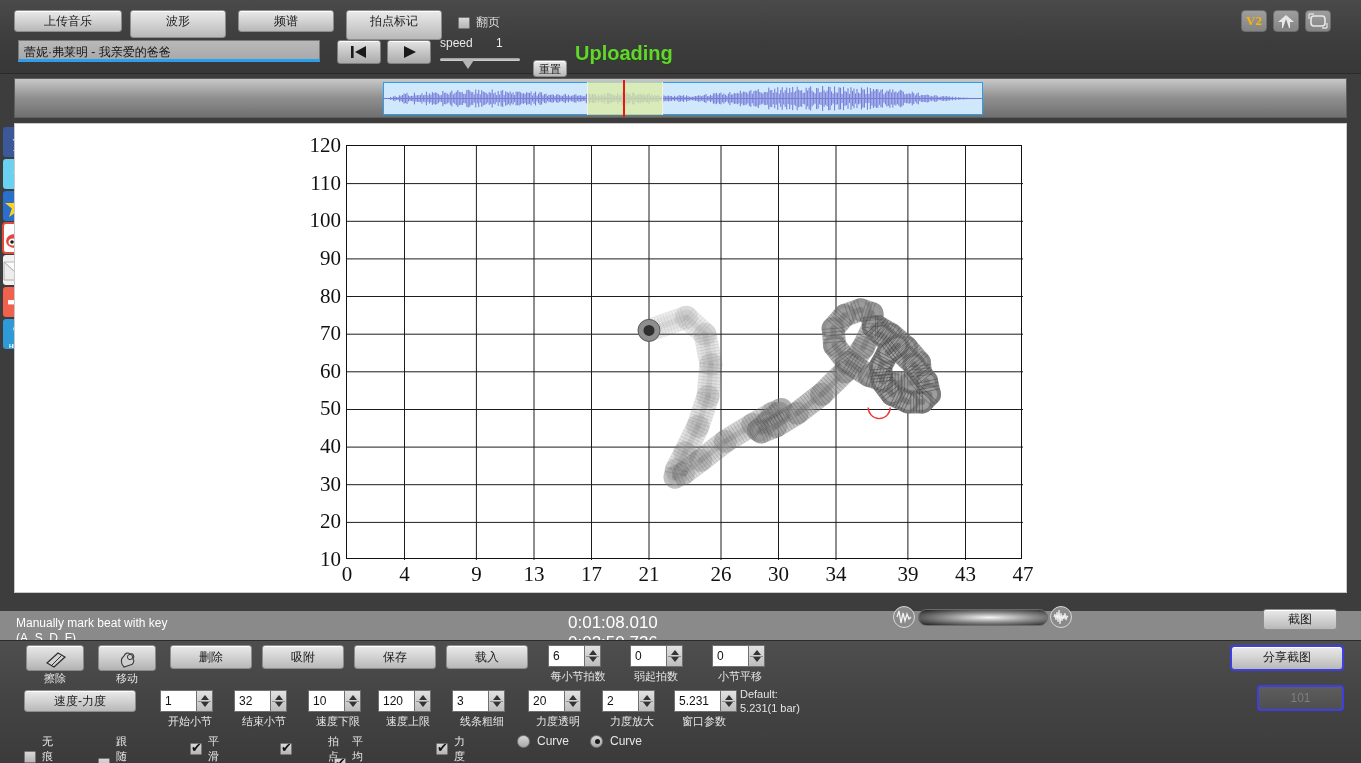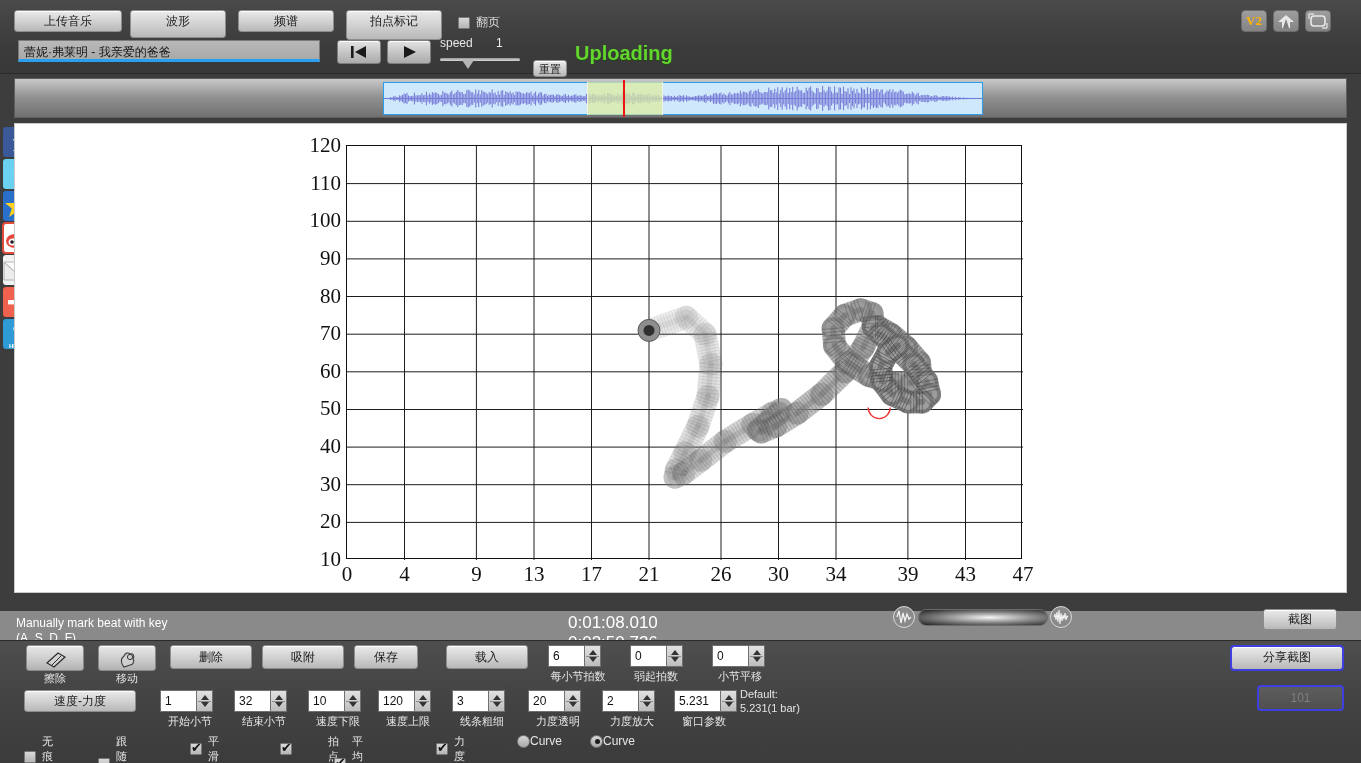--- a/index.html
+++ b/index.html
@@ -201,21 +201,21 @@
   .toolcap {
     position: absolute; top: 671px; width: 58px;
     text-align: center; font-size: 11px; color: #e6e6e6;
   }
   #cap-erase { left: 26px; }
   #cap-move  { left: 98px; text-align: center; }
 
   .actbtn { position: absolute; top: 645px; height: 24px; line-height: 22px; font-size: 12px; }
   #btn-del  { left: 170px; width: 82px; }
   #btn-snap { left: 262px; width: 82px; }
-  #btn-save { left: 354px; width: 64px; }
+  #btn-save { left: 354px; width: 82px; }
   #btn-load { left: 446px; width: 82px; }
 
   #btn-velocity {
     position: absolute; left: 24px; top: 690px; width: 112px; height: 22px;
     line-height: 20px; font-size: 12px;
   }
 
   .spin { position: absolute; display: flex; align-items: stretch; }
   .spin .val {
     width: 36px; height: 22px; background: #fff;
@@ -244,21 +244,21 @@
   }
 
   #defaultnote {
     position: absolute; left: 740px; top: 687px;
     color: #e4e4e4; font-size: 11px; line-height: 14px;
   }
 
   #checkrow { position: absolute; left: 24px; top: 734px; height: 16px; }
   #checkrow .chk-wrap { position: absolute; top: 0; color: #e6e6e6; font-size: 11px; }
 
-  .radio-wrap { position: absolute; top: 734px; display: flex; align-items: center; 
+  .radio-wrap { position: absolute; top: 734px; display: flex; align-items: center; gap: 7px;
     color: #e6e6e6; font-size: 12px; }
   .radio {
     width: 13px; height: 13px; border-radius: 50%;
     background: linear-gradient(#d6d6d6, #a8a8a8);
     border: 1px solid #7a7a7a; position: relative; cursor: pointer; flex: 0 0 auto;
   }
   .radio.on::after {
     content: ""; position: absolute; left: 3.5px; top: 3.5px;
     width: 5px; height: 5px; border-radius: 50%; background: #1c1c1c;
   }

